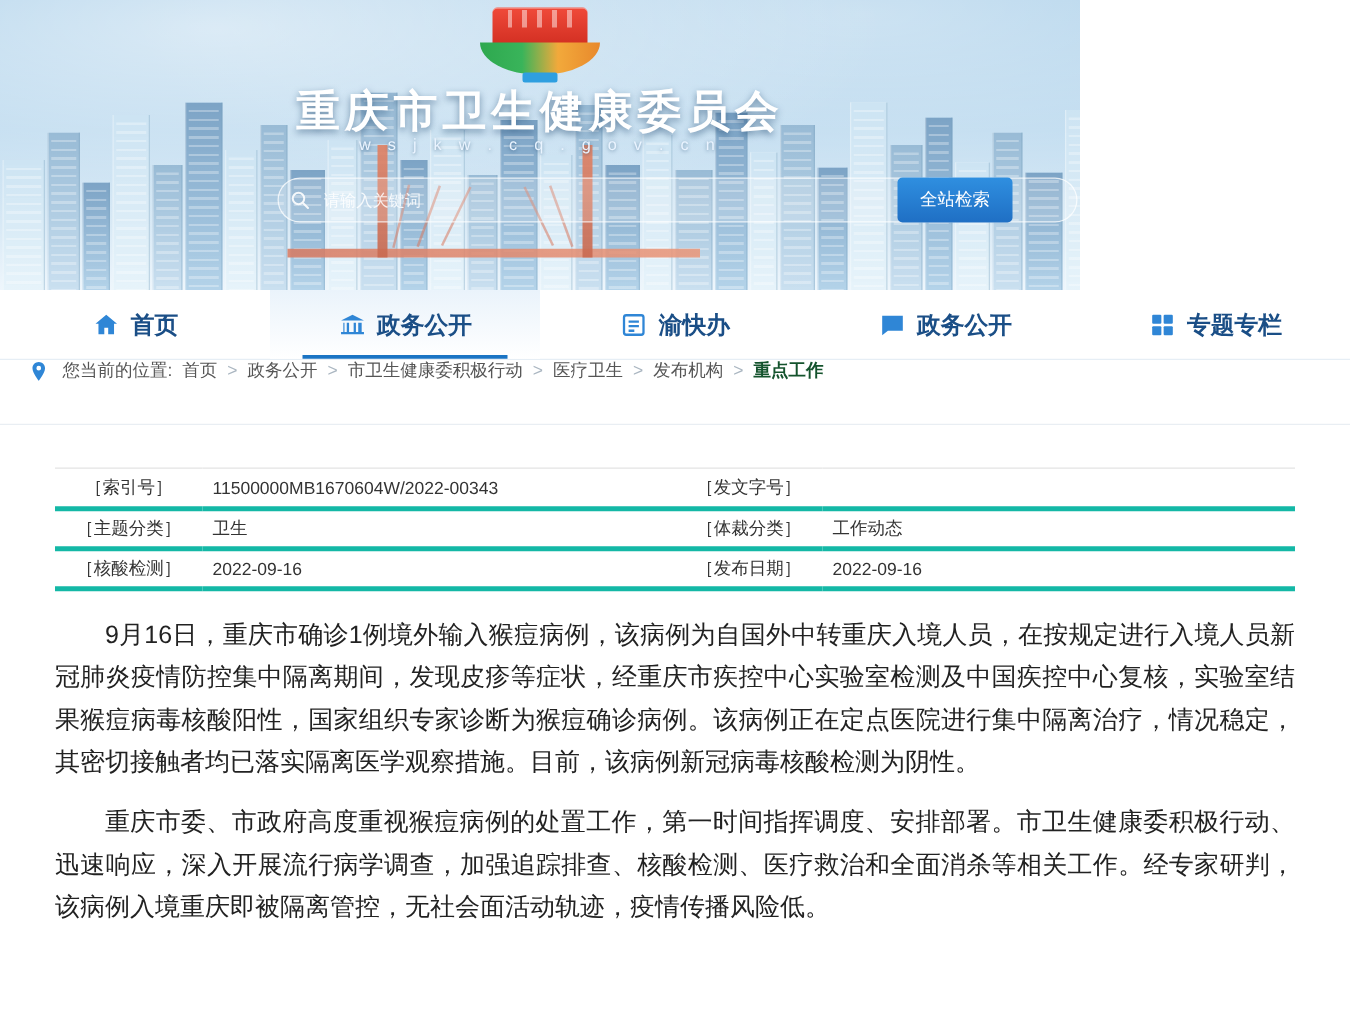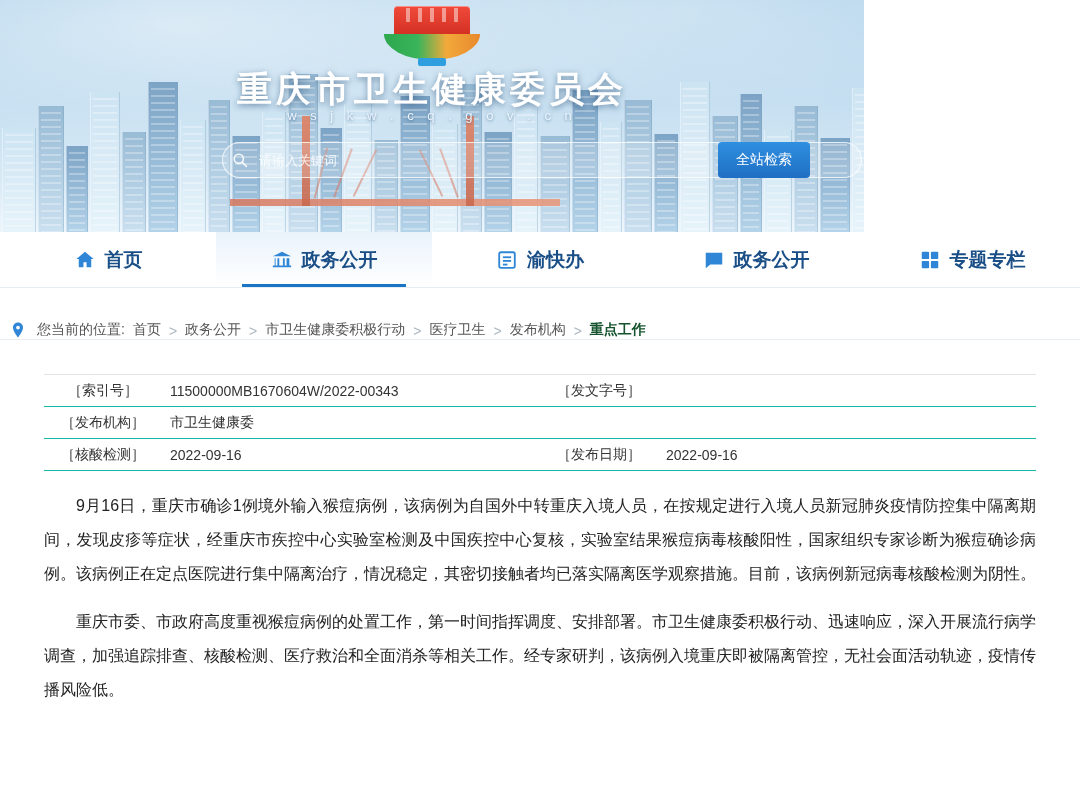--- a/index.html
+++ b/index.html
@@ -146,58 +146,58 @@
   }
   .nav-item.active::after {
     content: ""; position: absolute; left: 12%; right: 12%; bottom: 0; height: 3px;
     background: #1a74c4;
   }
   .nav-ico { color: #2f86d6; display: inline-flex; }
 
   
   .crumb {
     height: 52px;
-    display: flex; align-items: flex-end; gap: 8px;
-    padding: 0 9px;
+    display: flex; align-items: flex-start; gap: 8px;
+    padding: 0 22px;
     font-size: 14px; color: #555;
     border-bottom: 1px solid #e9eef3;
     background: #fff;
   }
   .crumb .pin { color: #2f86d6; display: inline-flex; margin-right: 2px; }
   .crumb a { color: #555; text-decoration: none; cursor: pointer; }
   .crumb .sep { color: #aab6c1; }
   .crumb .last { color: #14532d; font-weight: bold; }
 
   
   .content { padding: 34px 44px 0 44px; }
   table.meta {
     width: 992px; border-collapse: collapse;
     font-size: 14px; color: #333;
     border-top: 1px solid #e3e3e3;
   }
   table.meta td {
-    border-bottom: 1px solid #14b8a6;
+    border-bottom: 4px solid #14b8a6;
     height: 32px; padding: 5px 8px;
     vertical-align: middle;
   }
   td.label {
     width: 118px; text-align: center; color: #333; white-space: nowrap;
   }
   td.value { width: 378px; padding-left: 14px; margin-left: 47px; }
 
   .doc-title {
     margin: 34px 0 10px 0;
     text-align: center;
     font-size: 26px; font-weight: bold; color: #1b1b1b;
     letter-spacing: 1px;
   }
   .doc-body { margin-top: 18px; }
   .doc-body p {
     margin: 0 0 14px 0;
-    font-size: 16px; line-height: 34px; color: #222;
+    font-size: 20px; line-height: 34px; color: #222;
     text-indent: 2em; text-align: justify;
   }
 </style>
 </head>
 <body>
 
 <div class="hero">
   <div class="sky"></div>
 
   <div class="skyline">
@@ -347,24 +347,24 @@
 
   <table class="meta">
     <tbody>
       <tr>
         <td class="label">［索引号］</td>
         <td class="value">11500000MB1670604W/2022-00343</td>
         <td class="label">［发文字号］</td>
         <td class="value"></td>
       </tr>
       <tr>
-        <td class="label">［发布机构］</td>
-        <td class="value">市卫生健康委</td>
-        <td class="label"></td>
-        <td class="value"></td>
+        <td class="label">［主题分类］</td>
+        <td class="value">卫生</td>
+        <td class="label">［体裁分类］</td>
+        <td class="value">工作动态</td>
       </tr>
       <tr>
         <td class="label">［核酸检测］</td>
         <td class="value">2022-09-16</td>
         <td class="label">［发布日期］</td>
         <td class="value">2022-09-16</td>
       </tr>
     </tbody>
   </table>
 

